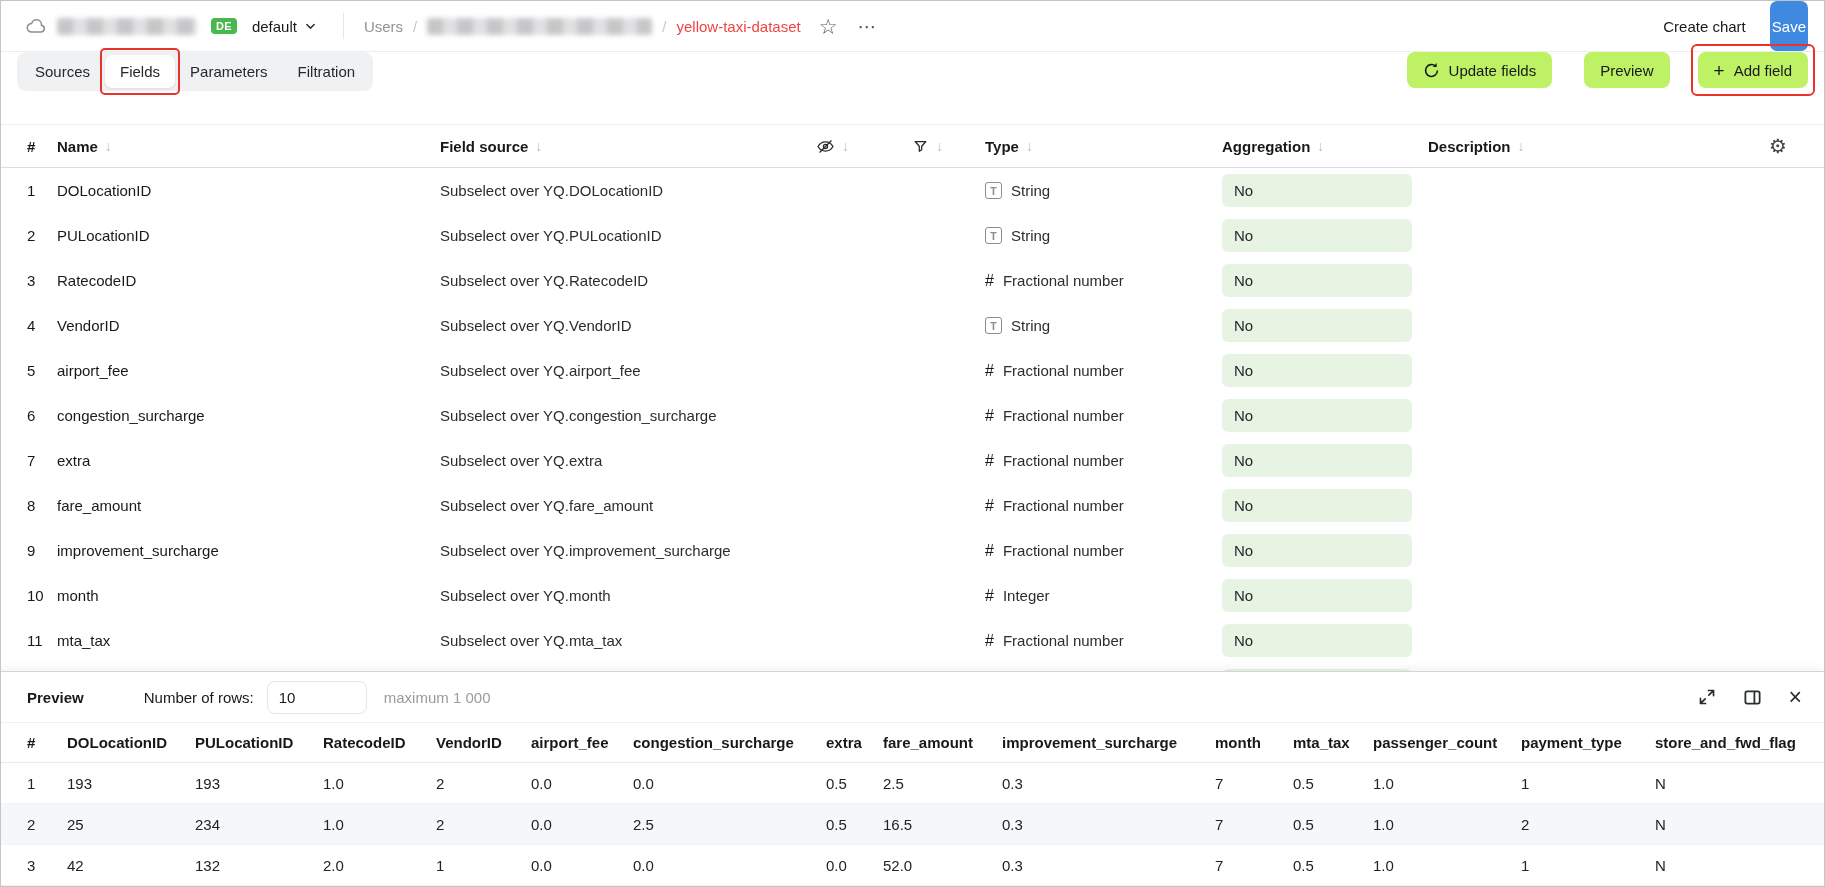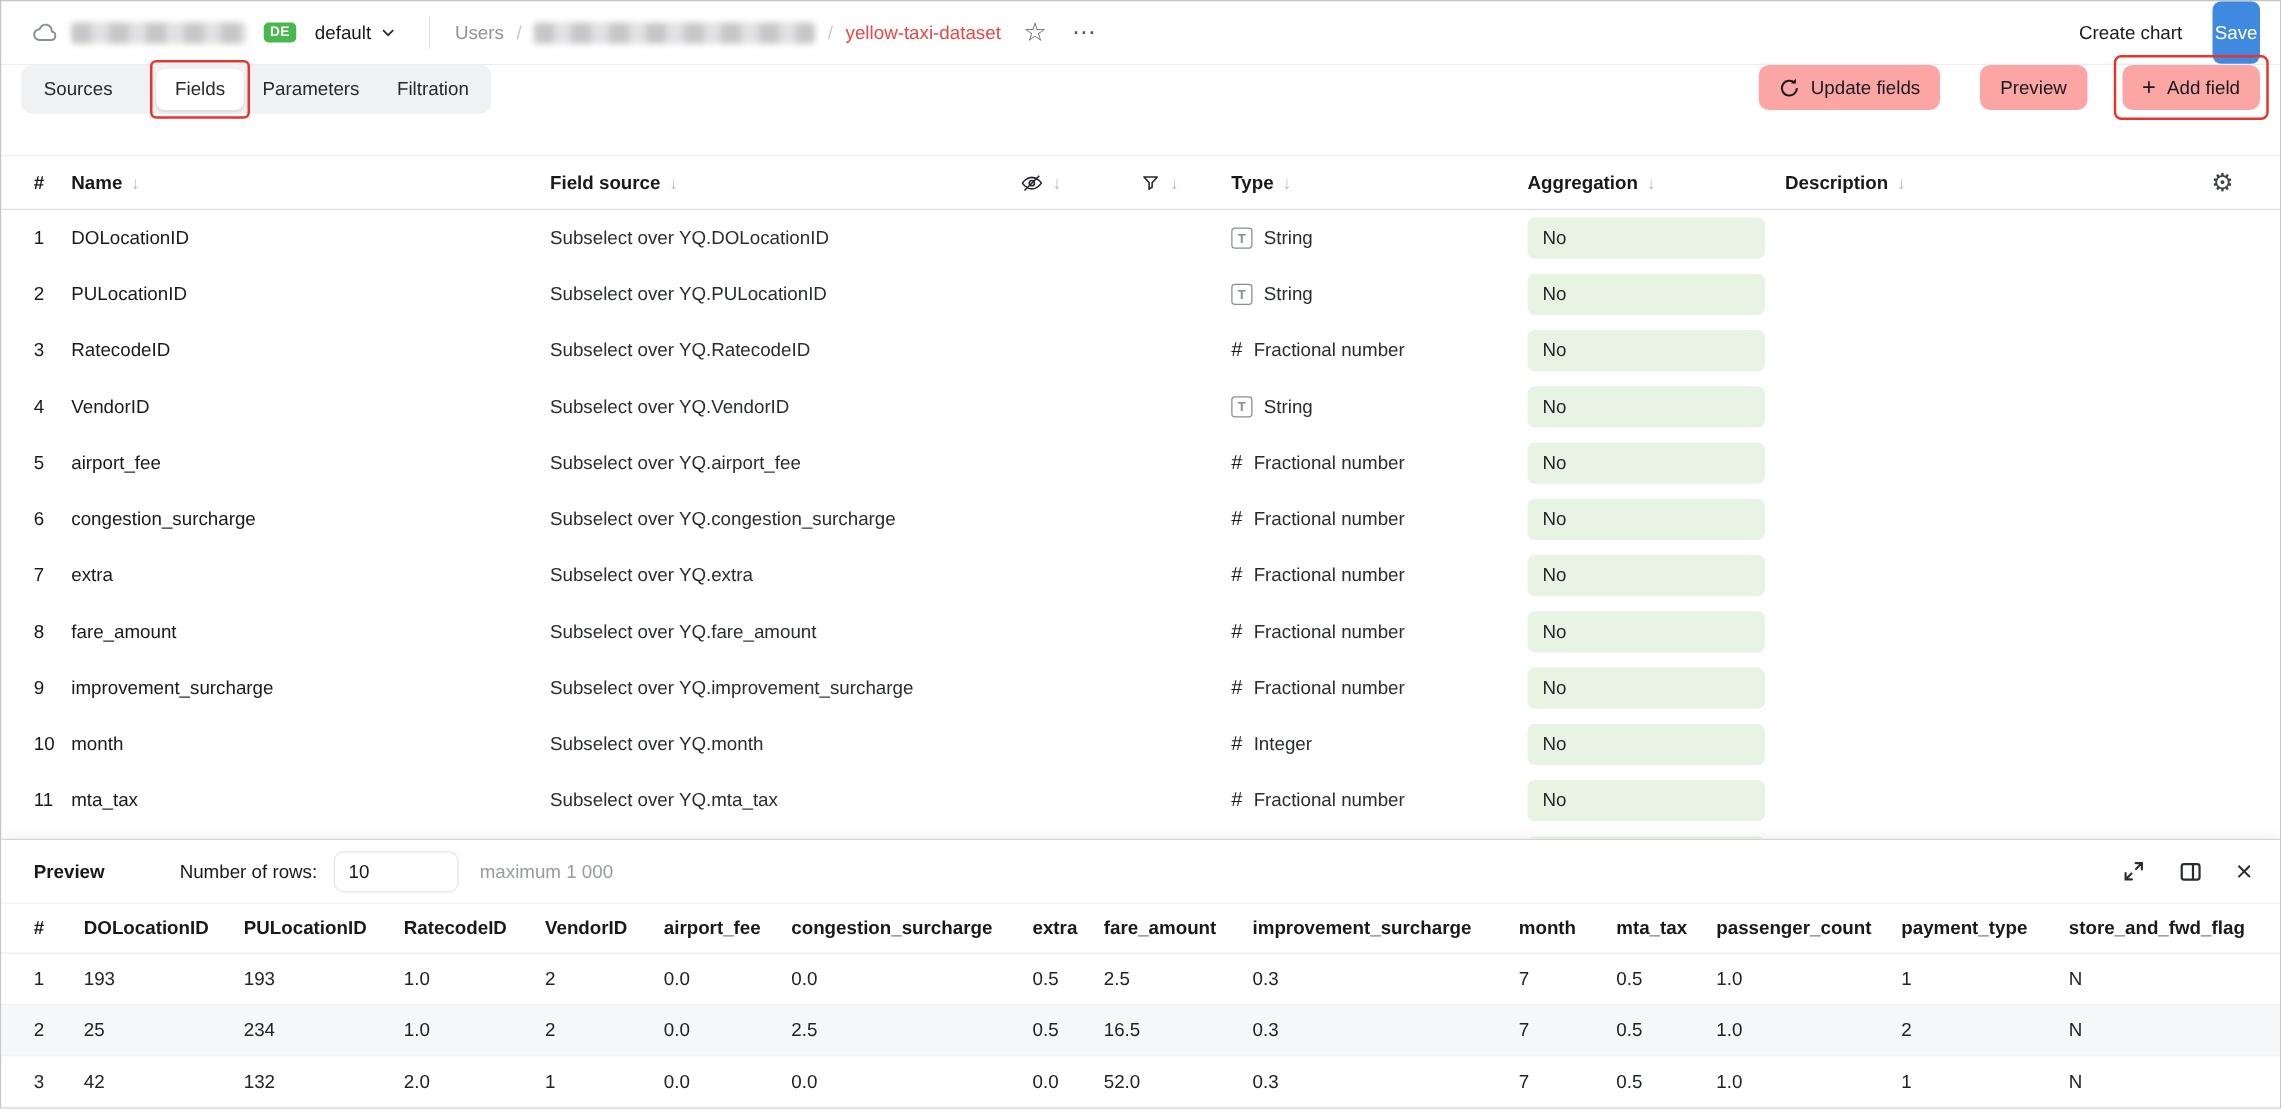--- a/index.html
+++ b/index.html
@@ -33,26 +33,26 @@
   .topbar-right { display:flex; align-items:center; gap:24px; }
   .create-chart { font-size:15px; color:#17191c; cursor:pointer; }
   .save-btn { background:#3f8ae0; color:#fff; border:none; border-radius:7px; height:50px;
               padding:0 2px; font-size:15px; font-family:inherit; cursor:pointer; }
 
   
   .toolbar { flex:0 0 72px; display:flex; align-items:flex-start; padding:0 16px; }
   .tabs { display:flex; background:#f0f1f2; border-radius:9px; padding:3px; }
   .tab { height:33px; display:flex; align-items:center; padding:0 15px; font-size:15px;
          color:#26282b; cursor:pointer; border-radius:7px; position:relative; white-space:nowrap; }
-  .tab.active { background:#fff; box-shadow:0 1px 3px rgba(0,0,0,.10);margin-left:20px; }
+  .tab.active { background:#fff; box-shadow:0 1px 3px rgba(0,0,0,.10); }
   .tab.annotated::after { content:""; position:absolute; inset:-7px -5px;
          border:2.5px solid #e9332b; border-radius:5px; pointer-events:none; }
   .toolbar-right { margin-left:auto; display:flex; align-items:center; }
   .tbtn { display:flex; align-items:center; gap:9px; height:36px; padding:0 16px;
-          background:#fca5a5; border:none; border-radius:8px; font-size:15px;
+          background:#bef264; border:none; border-radius:8px; font-size:15px;
           font-family:inherit; color:#17191c; cursor:pointer; white-space:nowrap; }
   .btn-preview { margin-left:32px; }
   .btn-add { margin-left:28px; position:relative; }
   .btn-add .plus { font-size:19px; line-height:1; }
   .btn-add::after { content:""; position:absolute; inset:-8px -7px;
           border:2.5px solid #e9332b; border-radius:6px; pointer-events:none; }
   .fieldname-input { margin-left:14px; width:280px; height:36px; border:1px solid #e4e6e8;
           border-radius:8px; padding:0 12px; font-size:15px; font-family:inherit; color:#17191c; }
   .fieldname-input::placeholder { color:#aeb2b8; }
 

